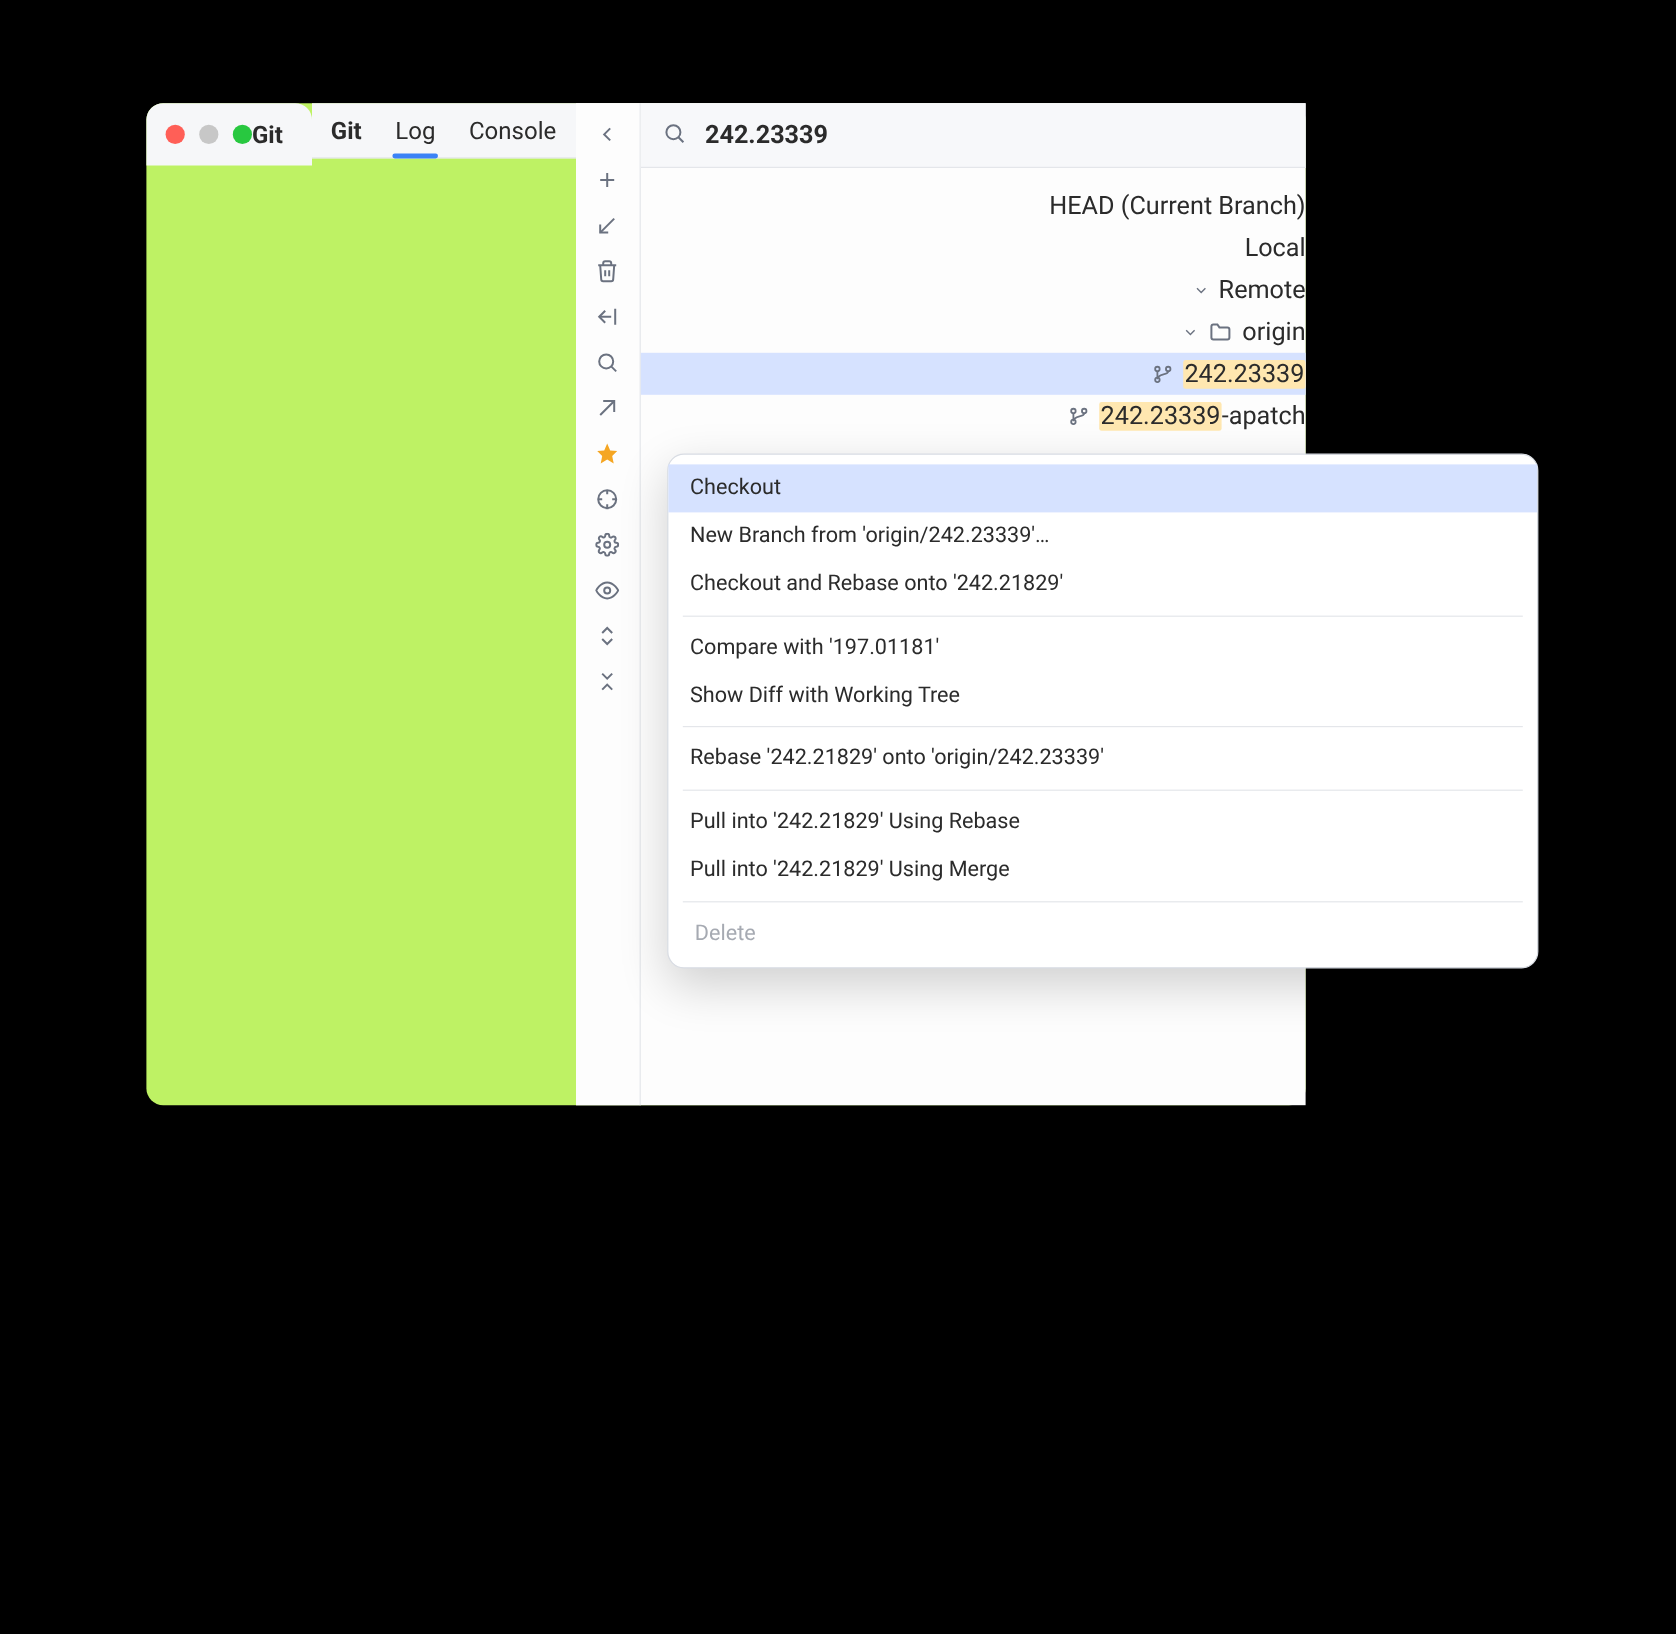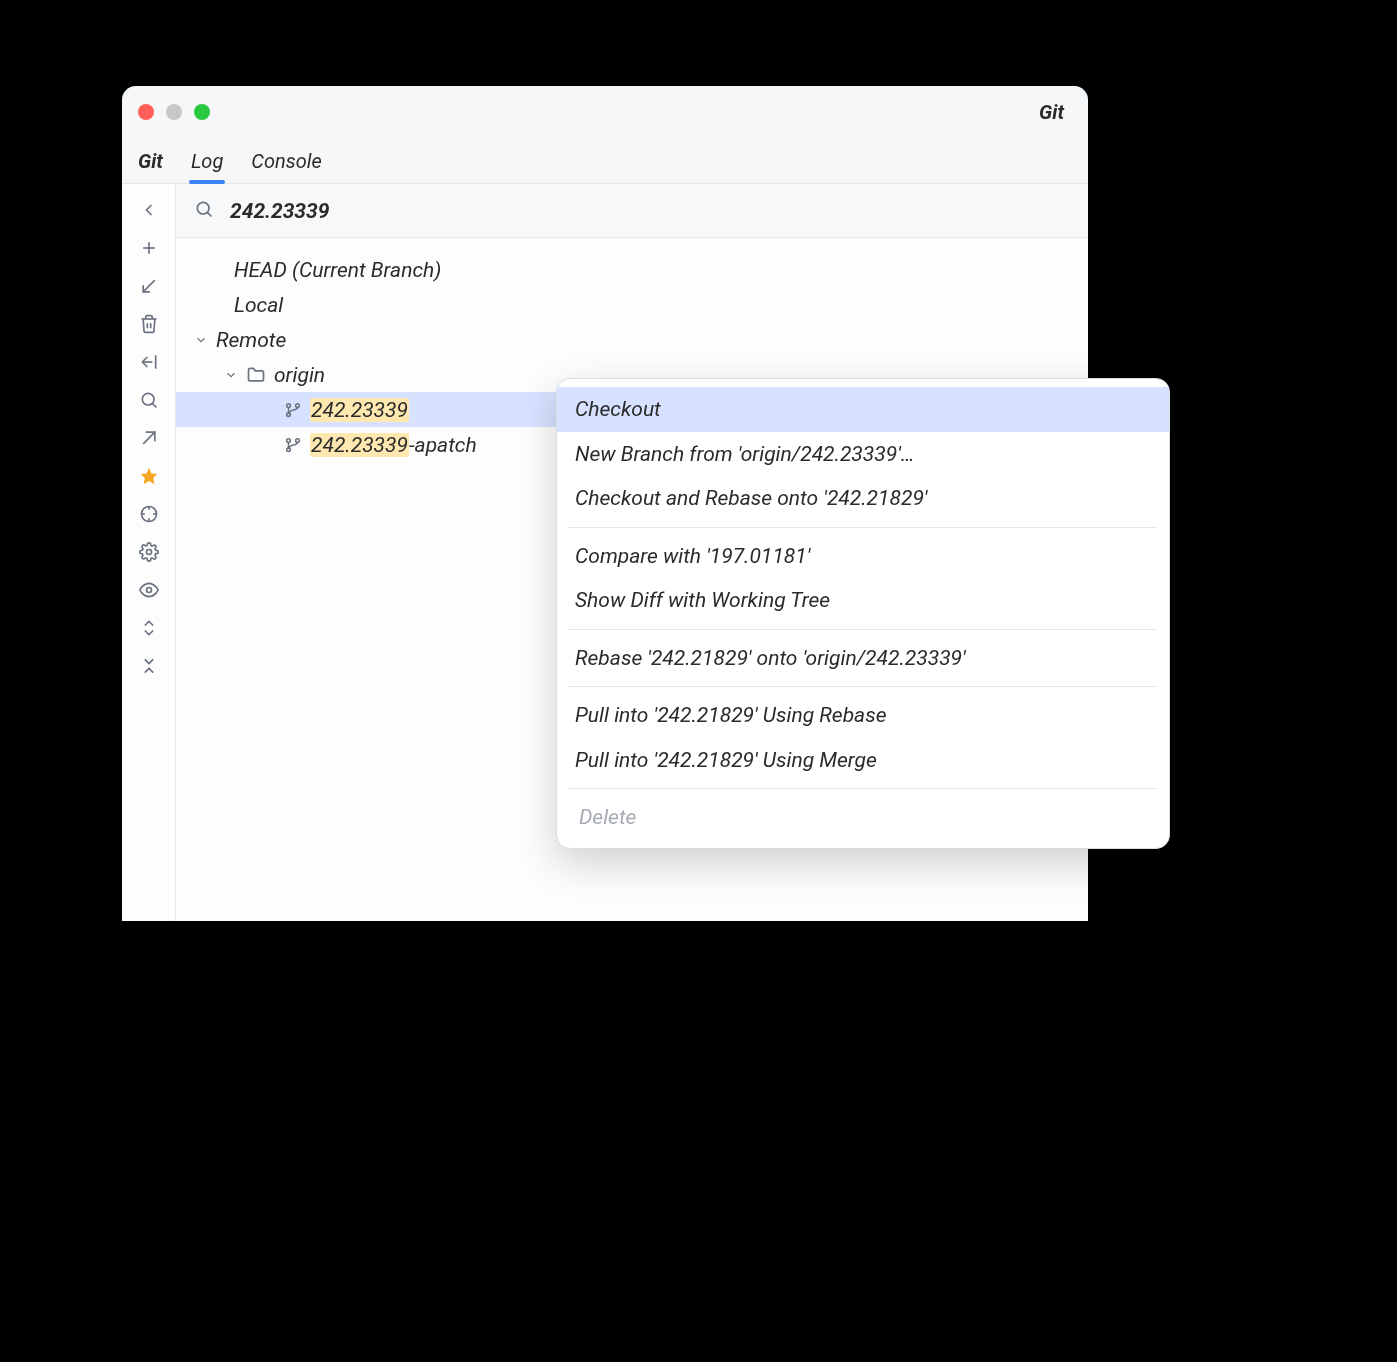--- a/index.html
+++ b/index.html
@@ -9,27 +9,26 @@
     width: 1397px;
     height: 1362px;
     position: relative;
   }
   .window {
     position: absolute;
     left: 122px;
     top: 86px;
     width: 966px;
     height: 835px;
-    background: #0c4a6e;
+    background: #bef264;
     border-radius: 14px;
     box-shadow: 0 10px 40px rgba(0,0,0,0.4);
     overflow: visible;
     display: flex;
-    flex-direction: column;
-    font-style: italic;
+    flex-direction: row;
   }
   .titlebar {
     height: 52px;
     display: flex;
     align-items: center;
     padding: 0 16px;
     background: #f6f7f9;
     border-top-left-radius: 14px;
     border-top-right-radius: 14px;
   }
@@ -134,20 +133,21 @@
     font-size: 21px;
     color: #2b2b2b;
   }
   .tree-row {
     display: flex;
     align-items: center;
     height: 35px;
     padding-left: 18px;
     gap: 8px;
     cursor: pointer;
+    justify-content: flex-end;
   }
   .tree-row.selected {
     background: #d6e2ff;
   }
   .indent-1 { padding-left: 36px; }
   .chevron {
     width: 14px;
     display: inline-flex;
     justify-content: center;
     color: #6b7280;
@@ -158,27 +158,27 @@
   .branch-icon { color: #6b7280; display: inline-flex; }
   .highlight {
     background: #ffe7b0;
     border-radius: 2px;
     padding: 0 1px;
   }
   .context-menu {
     position: absolute;
     left: 434px;
     top: 292px;
-    width: 614px;
+    width: 726px;
     background: #fff;
     border: 1px solid #d8dce3;
     border-radius: 14px;
     box-shadow: 0 14px 40px rgba(0,0,0,0.18);
     padding: 8px 0;
-    font-size: 21px;
+    font-size: 18px;
     color: #2b2b2b;
     z-index: 10;
   }
   .menu-item {
     padding: 6px 18px;
     cursor: pointer;
     line-height: 1.55;
   }
   .menu-item.highlighted {
     background: #d6e2ff;

